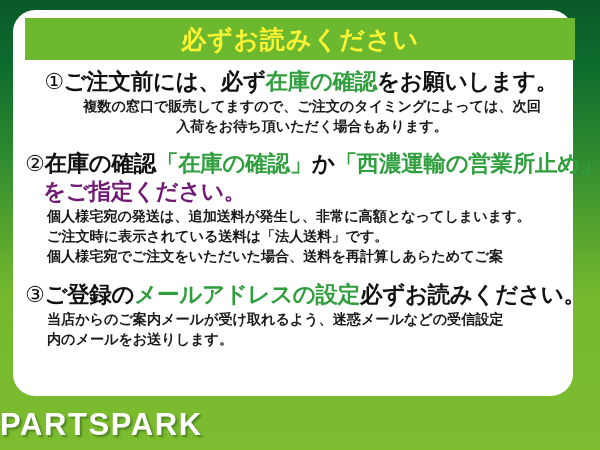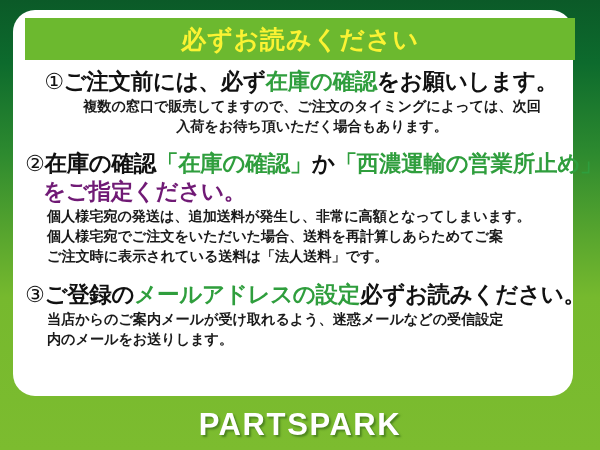--- a/index.html
+++ b/index.html
@@ -120,21 +120,20 @@
 
   
   #footer {
     position: absolute;
     left: 0;
     top: 398px;
     width: 600px;
     height: 52px;
     display: flex;
     align-items: center;
-    justify-content: center;
   }
   #brand {
     color: #ffffff;
     font-size: 31px;
     font-weight: bold;
     letter-spacing: 1.6px;
     text-shadow: 2px 2px 2px rgba(40, 90, 20, 0.55);
     line-height: 1;
   }
 </style>
@@ -161,22 +160,22 @@
         </div>
       </div>
 
       <div class="item" id="item2">
         <div class="item-head">
           <span class="num">②</span><span>在庫の確認</span><span class="hl">「在庫の確認」</span><span>か</span><span class="hl">「西濃運輸の営業所止め」</span>
         </div>
         <div class="item-head-2">をご指定ください。</div>
         <div class="item-sub">
           <div>個人様宅宛の発送は、追加送料が発生し、非常に高額となってしまいます。</div>
+          <div>ご注文時に表示されている送料は「法人送料」です。</div>
           <div>個人様宅宛でご注文をいただいた場合、送料を再計算しあらためてご案</div>
-          <div>ご注文時に表示されている送料は「法人送料」です。</div>
         </div>
       </div>
 
       <div class="item" id="item3">
         <div class="item-head">
           <span class="num">③</span><span>ご登録の</span><span class="hl">メールアドレスの設定</span><span>必ずお読みください。</span>
         </div>
         <div class="item-sub">
           <div>当店からのご案内メールが受け取れるよう、迷惑メールなどの受信設定</div>
           <div>内のメールをお送りします。</div>

